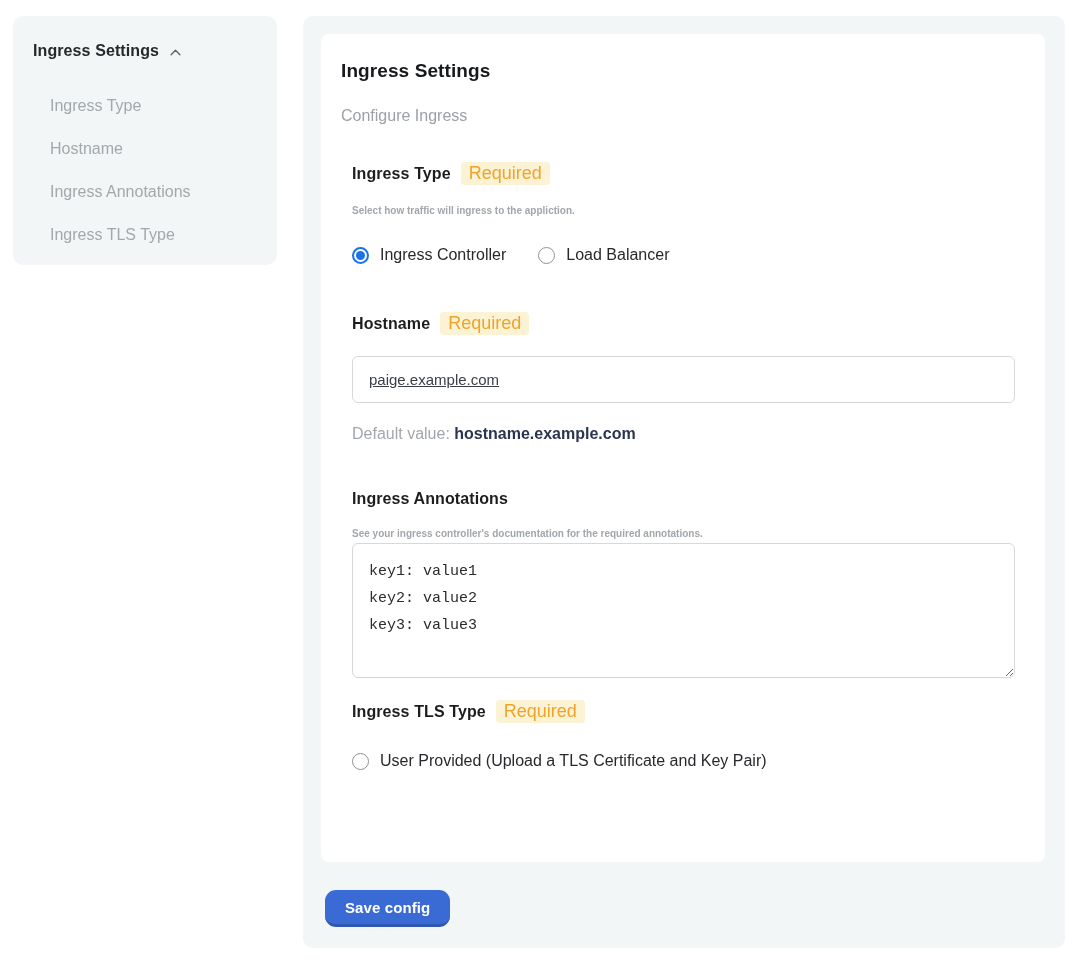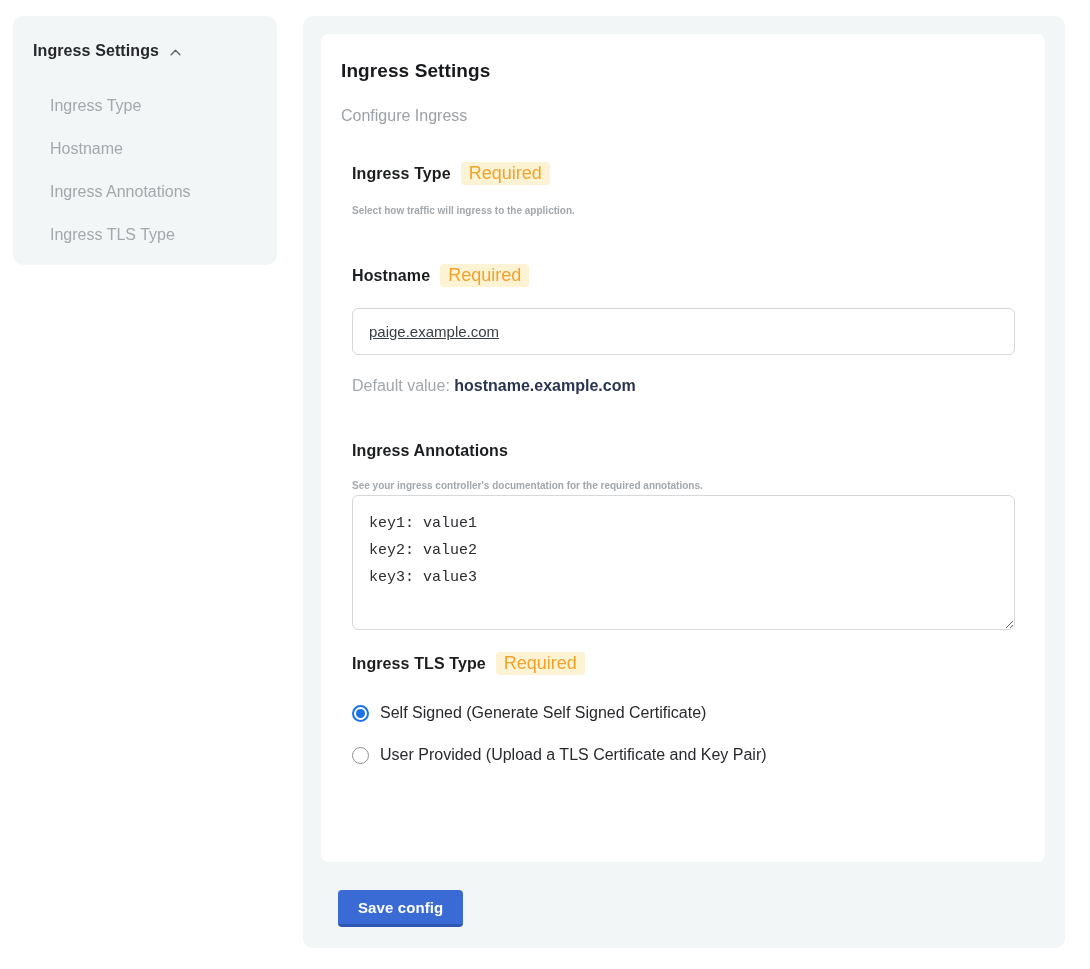--- a/index.html
+++ b/index.html
@@ -49,24 +49,24 @@
 
   .sec-annotations { margin-top:47px; }
   .textarea { margin-top:4px; display:block; width:663px; height:135px;
     border:1px solid #d5d9dc; border-radius:6px; padding:14px 16px;
     font-family:"Liberation Mono", monospace; font-size:15px; line-height:27px;
     color:#2b2d30; background:#fff; outline:none; resize:both; }
 
   .sec-tls { margin-top:22px; }
   .radio-col { margin-top:29px; display:flex; flex-direction:column; gap:24px; }
 
-  .save-btn { margin:28px 0 0 17px; display:inline-block; background:#3a6bd4; color:#ffffff;
+  .save-btn { margin:28px 0 0 4px; display:inline-block; background:#3a6bd4; color:#ffffff;
     font-family:"Liberation Sans", sans-serif; font-size:15px; font-weight:700;
     padding:9px 20px 8px 20px; border:none; border-bottom:3px solid #2d57b2;
-    border-radius:4px; cursor:pointer; letter-spacing:.1px; }
+    border-radius:11px; cursor:pointer; letter-spacing:.1px; }
 </style>
 </head>
 <body>
 
 <div class="stage">
 
   <nav class="sidebar">
     <div class="sidebar-header">
       <span class="sidebar-header-label">Ingress Settings</span>
       <span class="chevron">
@@ -89,20 +89,30 @@
       <div class="card-subtitle">Configure Ingress</div>
 
       <div class="sections">
 
         <div class="sec-ingress-type">
           <div class="section-label-row">
             <span class="section-label">Ingress Type</span>
             <span class="badge">Required</span>
           </div>
           <div class="help">Select how traffic will ingress to the appliction.</div>
+          <div class="radio-row-h">
+            <label class="radio-opt">
+              <span class="radio checked"></span>
+              <span class="radio-label">Ingress Controller</span>
+            </label>
+            <label class="radio-opt">
+              <span class="radio unchecked"></span>
+              <span class="radio-label">Load Balancer</span>
+            </label>
+          </div>
         </div>
 
         <div class="sec-hostname">
           <div class="section-label-row">
             <span class="section-label">Hostname</span>
             <span class="badge">Required</span>
           </div>
           <input class="text-input" type="text" value="paige.example.com" style="">
           <div class="default-line"><span>Default value: </span><span class="default-value">hostname.example.com</span></div>
         </div>
@@ -117,24 +127,20 @@
 key3: value3</textarea>
         </div>
 
         <div class="sec-tls">
           <div class="section-label-row">
             <span class="section-label">Ingress TLS Type</span>
             <span class="badge">Required</span>
           </div>
           <div class="radio-col">
             <label class="radio-opt">
-              <span class="radio checked"></span>
-              <span class="radio-label">Self Signed (Generate Self Signed Certificate)</span>
-            </label>
-            <label class="radio-opt">
               <span class="radio unchecked"></span>
               <span class="radio-label">User Provided (Upload a TLS Certificate and Key Pair)</span>
             </label>
           </div>
         </div>
 
       </div>
     </section>
 
     <button class="save-btn">Save config</button>

